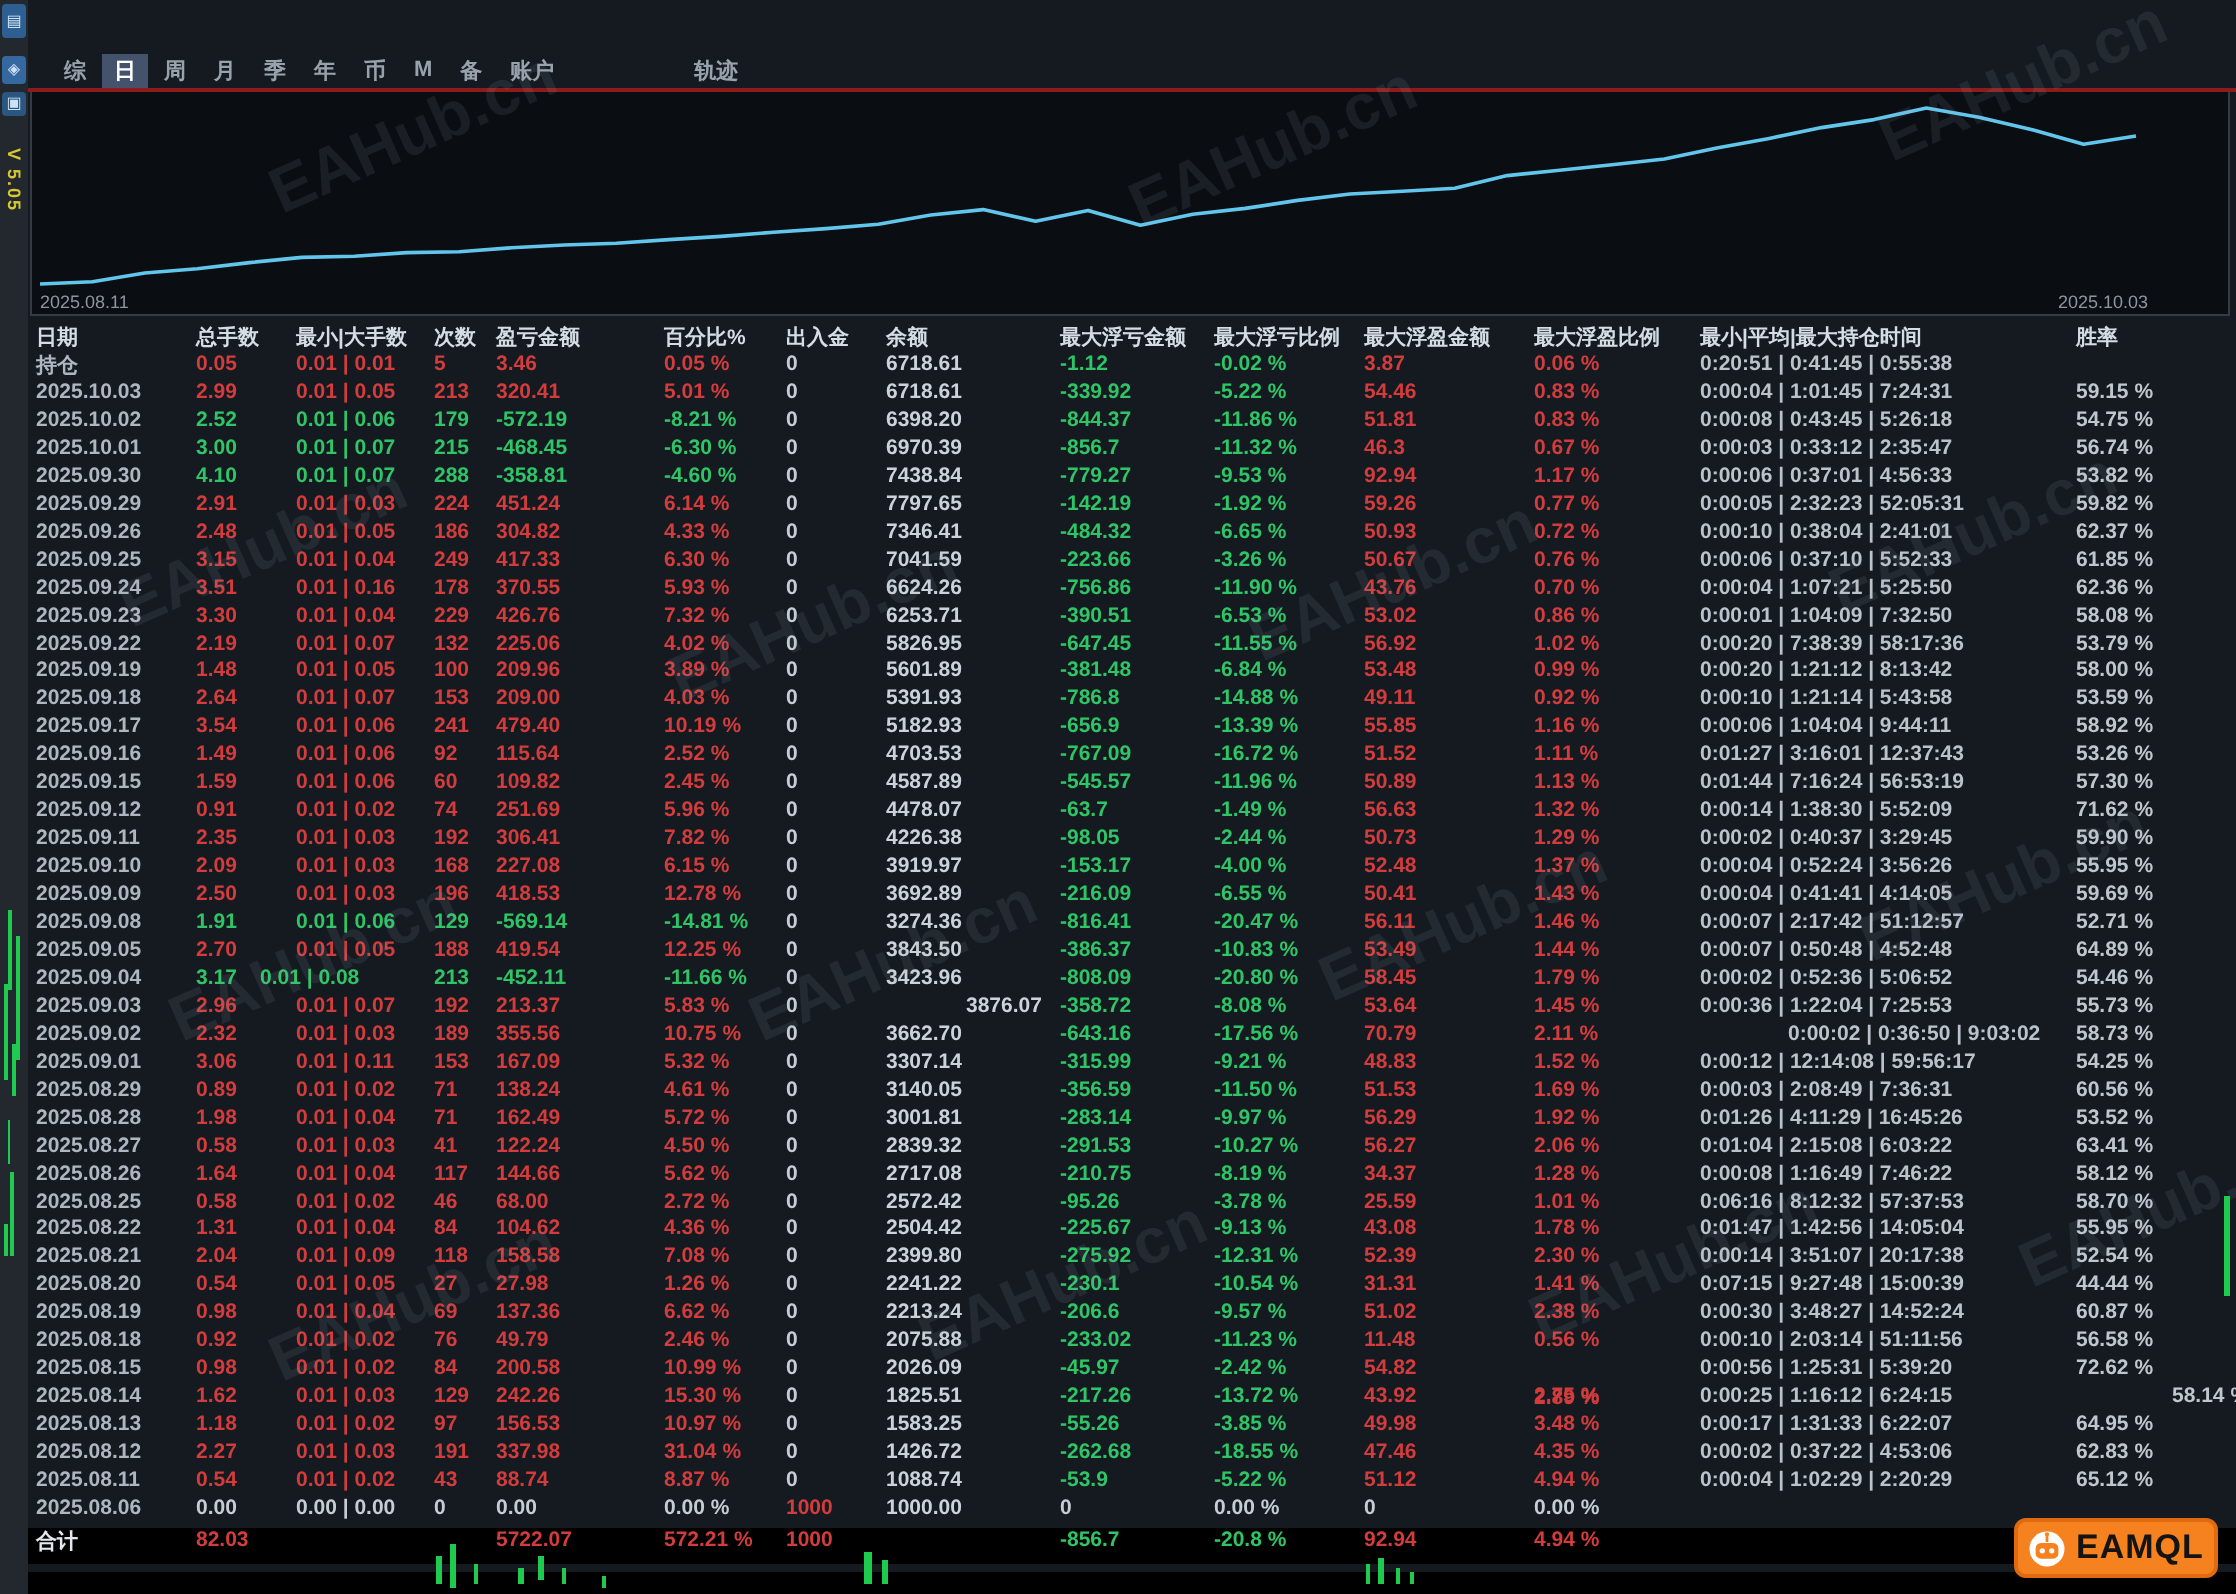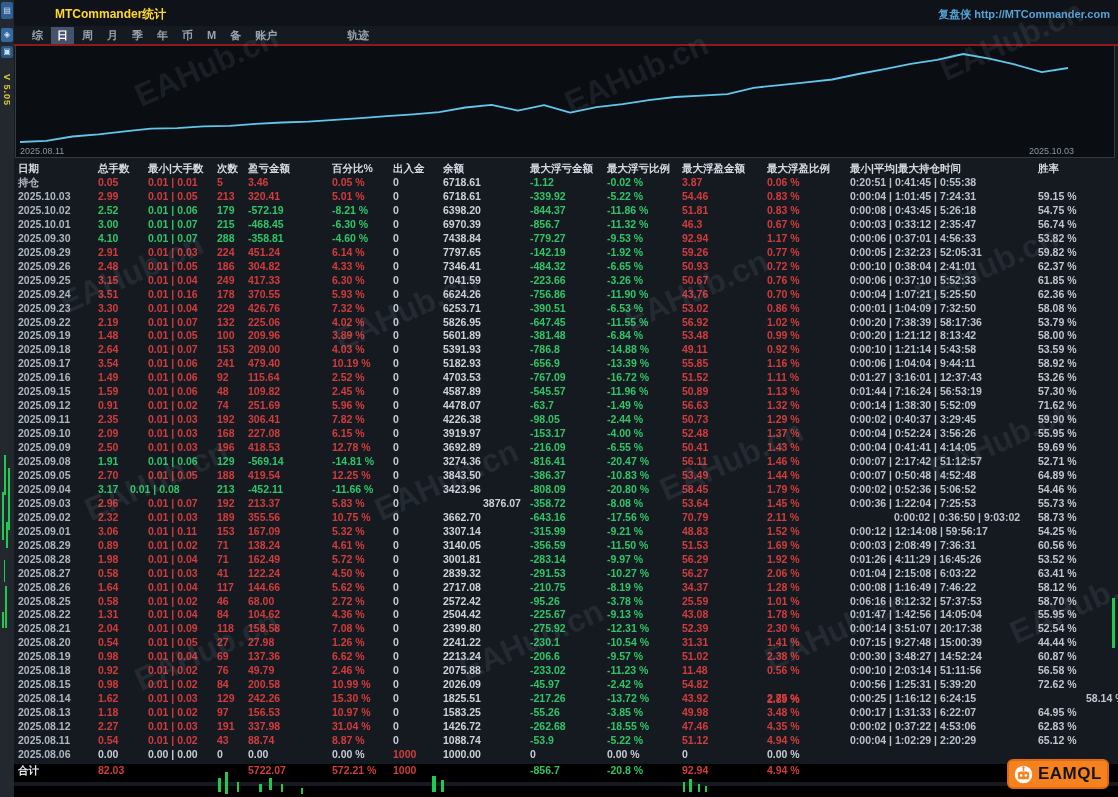--- a/index.html
+++ b/index.html
@@ -38,24 +38,20 @@
 <div id="root">
 
   <div class="leftstrip">
     <div class="sicon" style="top:2px;height:17px;background:#2e5f92;">▤</div>
     <div class="sicon" style="top:28px;height:14px;background:#35689e;">◈</div>
     <div class="sicon" style="top:46px;height:12px;background:#2a567f;">▣</div>
     <div class="vver">V 5.05</div>
   </div>
 
   <div class="panel">
-    <div class="titlebar">
-      <div class="title">MTCommander统计</div>
-      <div class="site">复盘侠 http://MTCommander.com</div>
-    </div>
 
     <div class="tabbar" id="tabbar">
         <span class="tab">综</span>
         <span class="tab active">日</span>
         <span class="tab">周</span>
         <span class="tab">月</span>
         <span class="tab">季</span>
         <span class="tab">年</span>
         <span class="tab">币</span>
         <span class="tab">M</span>
@@ -326,21 +322,21 @@
           <span class="cell" style="left: 593px; color: rgb(47, 197, 102);">-16.72 %</span>
           <span class="cell" style="left: 668px; color: rgb(210, 60, 60);">51.52</span>
           <span class="cell" style="left: 753px; color: rgb(210, 60, 60);">1.11 %</span>
           <span class="cell" style="left: 836px; color: rgb(186, 194, 204);">0:01:27 | 3:16:01 | 12:37:43</span>
           <span class="cell" style="left: 1024px; color: rgb(192, 198, 208);">53.26 %</span>
         </div>
         <div class="trow datarow" style="top: 223.25px;">
           <span class="cell" style="left: 4px; color: rgb(174, 182, 194);">2025.09.15</span>
           <span class="cell" style="left: 84px; color: rgb(210, 60, 60);">1.59</span>
           <span class="cell" style="left: 134px; color: rgb(210, 60, 60);">0.01 | 0.06</span>
-          <span class="cell" style="left: 203px; color: rgb(210, 60, 60);">48</span>
+          <span class="cell" style="left: 203px; color: rgb(210, 60, 60);">60</span>
           <span class="cell" style="left: 234px; color: rgb(210, 60, 60);">109.82</span>
           <span class="cell" style="left: 318px; color: rgb(210, 60, 60);">2.45 %</span>
           <span class="cell" style="left: 379px; color: rgb(198, 204, 213);">0</span>
           <span class="cell" style="left: 429px; color: rgb(204, 210, 218);">4587.89</span>
           <span class="cell" style="left: 516px; color: rgb(47, 197, 102);">-545.57</span>
           <span class="cell" style="left: 593px; color: rgb(47, 197, 102);">-11.96 %</span>
           <span class="cell" style="left: 668px; color: rgb(210, 60, 60);">50.89</span>
           <span class="cell" style="left: 753px; color: rgb(210, 60, 60);">1.13 %</span>
           <span class="cell" style="left: 836px; color: rgb(186, 194, 204);">0:01:44 | 7:16:24 | 56:53:19</span>
           <span class="cell" style="left: 1024px; color: rgb(192, 198, 208);">57.30 %</span>

